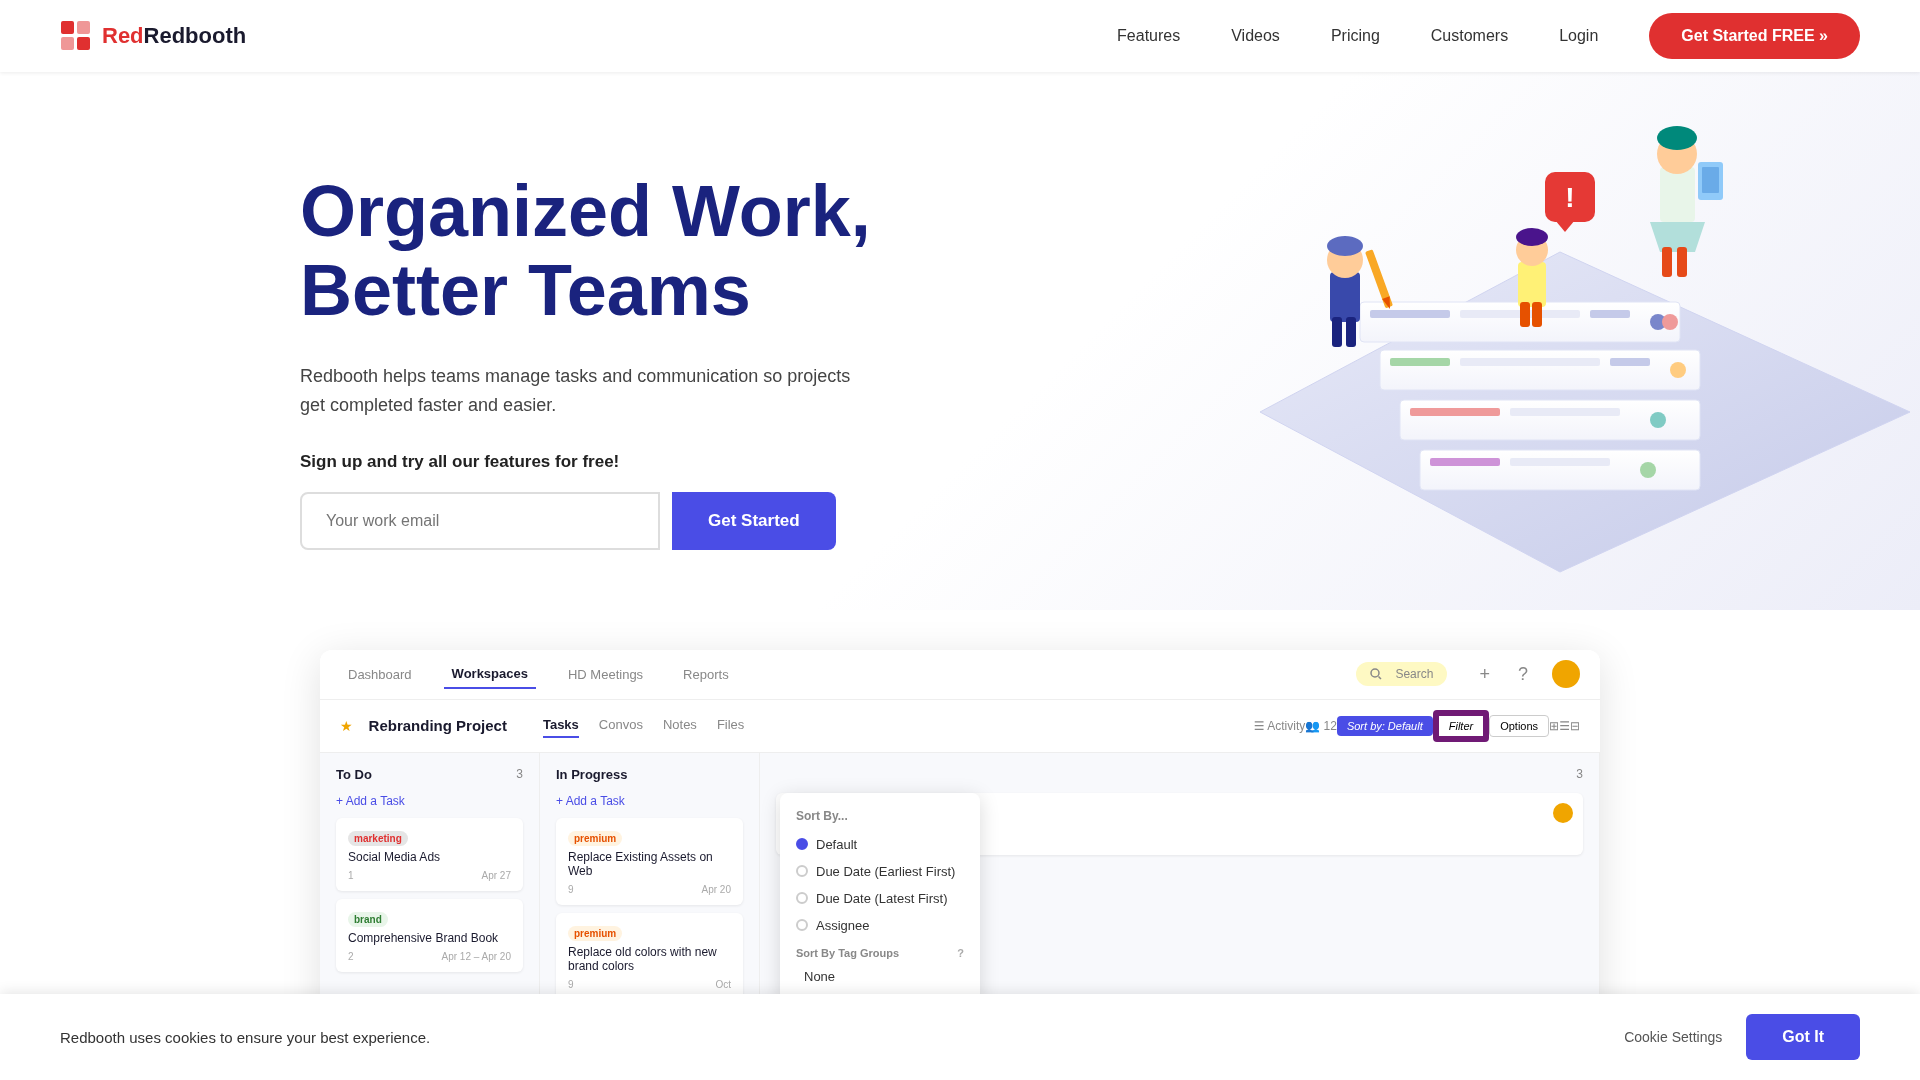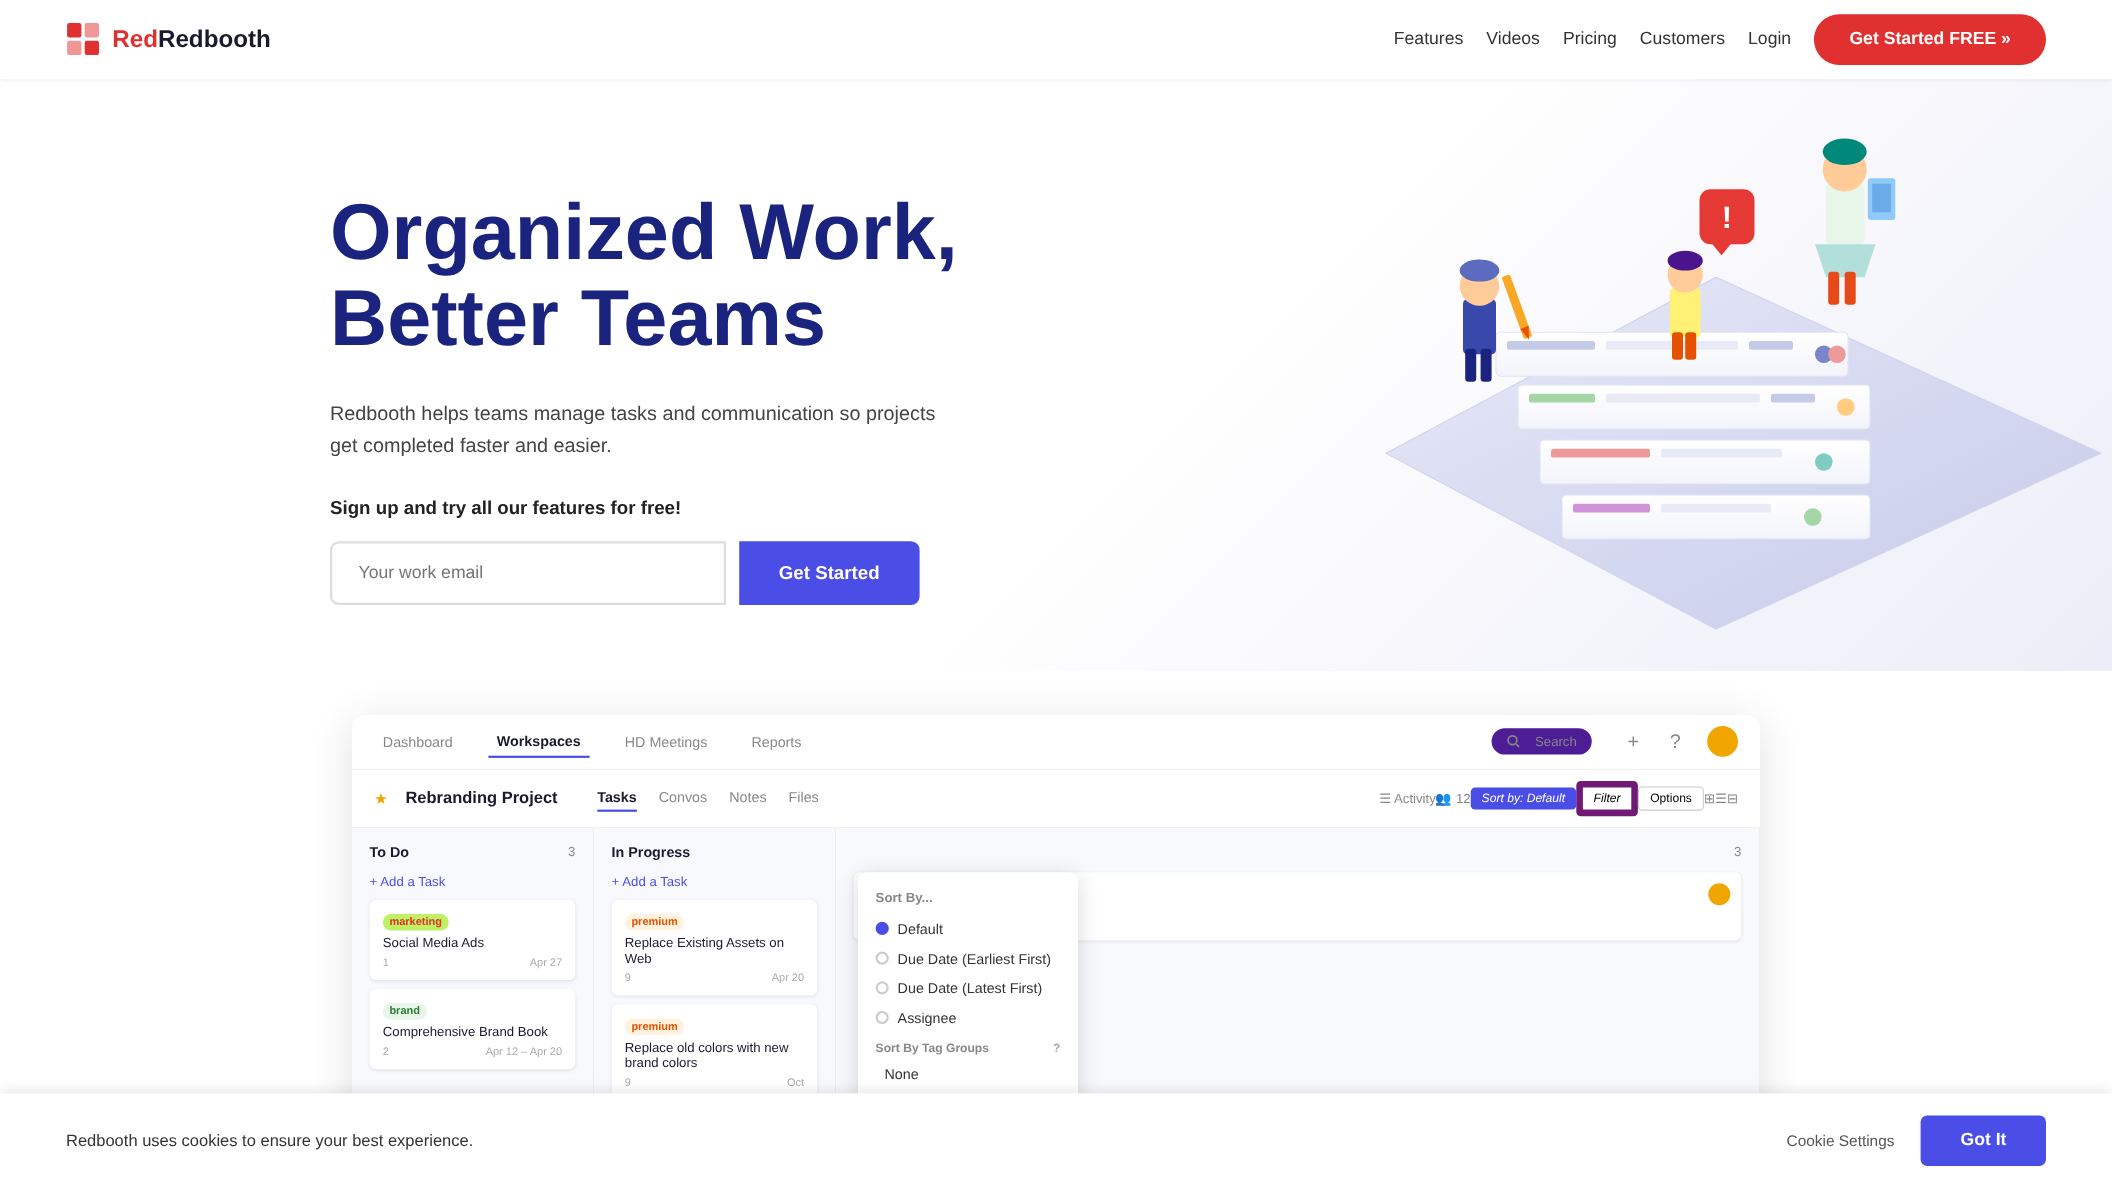--- a/index.html
+++ b/index.html
@@ -8,21 +8,21 @@
     
     nav {
       display: flex; align-items: center; justify-content: space-between;
       padding: 0 60px; height: 72px; background: #fff;
       box-shadow: 0 1px 4px rgba(0,0,0,0.08); position: relative; z-index: 10;
     }
     .logo { display: flex; align-items: center; gap: 10px; cursor: pointer; }
     .logo-icon { width: 32px; height: 32px; }
     .logo-text { font-size: 22px; font-weight: 700; color: #1a1a2e; }
     .logo-text span { color: #e03030; }
-    .nav-links { display: flex; align-items: center; gap: 21px; }
+    .nav-links { display: flex; align-items: center; gap: 51px; }
     .nav-link { font-size: 16px; color: #333; text-decoration: none; font-weight: 500; cursor: pointer; }
     .nav-cta {
       background: #e03030; color: #fff; padding: 14px 32px;
       border-radius: 30px; font-size: 16px; font-weight: 600;
       border: none; cursor: pointer; white-space: nowrap;
     }
 
     
     .hero {
       display: flex; align-items: flex-start;
@@ -71,21 +71,21 @@
       background: #fff; padding: 10px 20px;
       display: flex; align-items: center; gap: 24px;
       border-bottom: 1px solid #eee;
     }
     .app-tab {
       font-size: 13px; color: #888; padding: 6px 8px; cursor: pointer;
     }
     .app-tab.active { color: #1a1a2e; font-weight: 600; border-bottom: 2px solid #4a4de6; }
     .app-search {
       margin-left: auto; display: flex; align-items: center; gap: 13px;
-      background: #4c1d95; border-radius: 20px; padding: 5px 14px; font-size: 12px; color: #888;
+      background: #fef9c3; border-radius: 20px; padding: 5px 14px; font-size: 12px; color: #888;
     }
     .app-avatar { width: 28px; height: 28px; border-radius: 50%; background: #f0a500; }
     .workspace-header {
       padding: 10px 20px; background: #fff; border-bottom: 1px solid #eee;
       display: flex; align-items: center; gap: 16px;
     }
     .workspace-star { color: #f0a500; font-size: 14px; }
     .workspace-name { font-size: 15px; font-weight: 700; color: #1a1a2e; }
     .workspace-tabs { display: flex; gap: 20px; margin-left: 20px; }
     .workspace-tab { font-size: 13px; color: #888; cursor: pointer; padding: 4px 0; }
@@ -106,21 +106,21 @@
     .col-count { color: #888; font-weight: 400; font-size: 12px; }
     .add-task { font-size: 12px; color: #4a4de6; cursor: pointer; margin-bottom: 10px; }
     .task-card {
       background: #fff; border-radius: 6px; padding: 10px 12px; margin-bottom: 8px;
       box-shadow: 0 1px 3px rgba(0,0,0,0.08);
     }
     .task-tag {
       display: inline-block; font-size: 10px; padding: 2px 6px; border-radius: 10px;
       font-weight: 600; margin-bottom: 4px;
     }
-    .tag-marketing { background: #bef264; color: #e03030; }
+    .tag-marketing { background: #e5e5e5; color: #e03030; }
     .tag-brand { background: #e8f5e9; color: #2e7d32; }
     .tag-premium { background: #fff3e0; color: #e65100; }
     .tag-top-priority { background: #fce4ec; color: #c2185b; }
     .tag-print { background: #e8eaf6; color: #3949ab; }
     .task-name { font-size: 12px; color: #1a1a2e; margin-bottom: 6px; }
     .task-meta { display: flex; align-items: center; justify-content: space-between; font-size: 10px; color: #aaa; }
     .sort-dropdown {
       position: absolute; left: 460px; top: 40px; background: #fff;
       border-radius: 8px; box-shadow: 0 4px 20px rgba(0,0,0,0.15);
       padding: 12px 0; min-width: 200px; z-index: 20;

